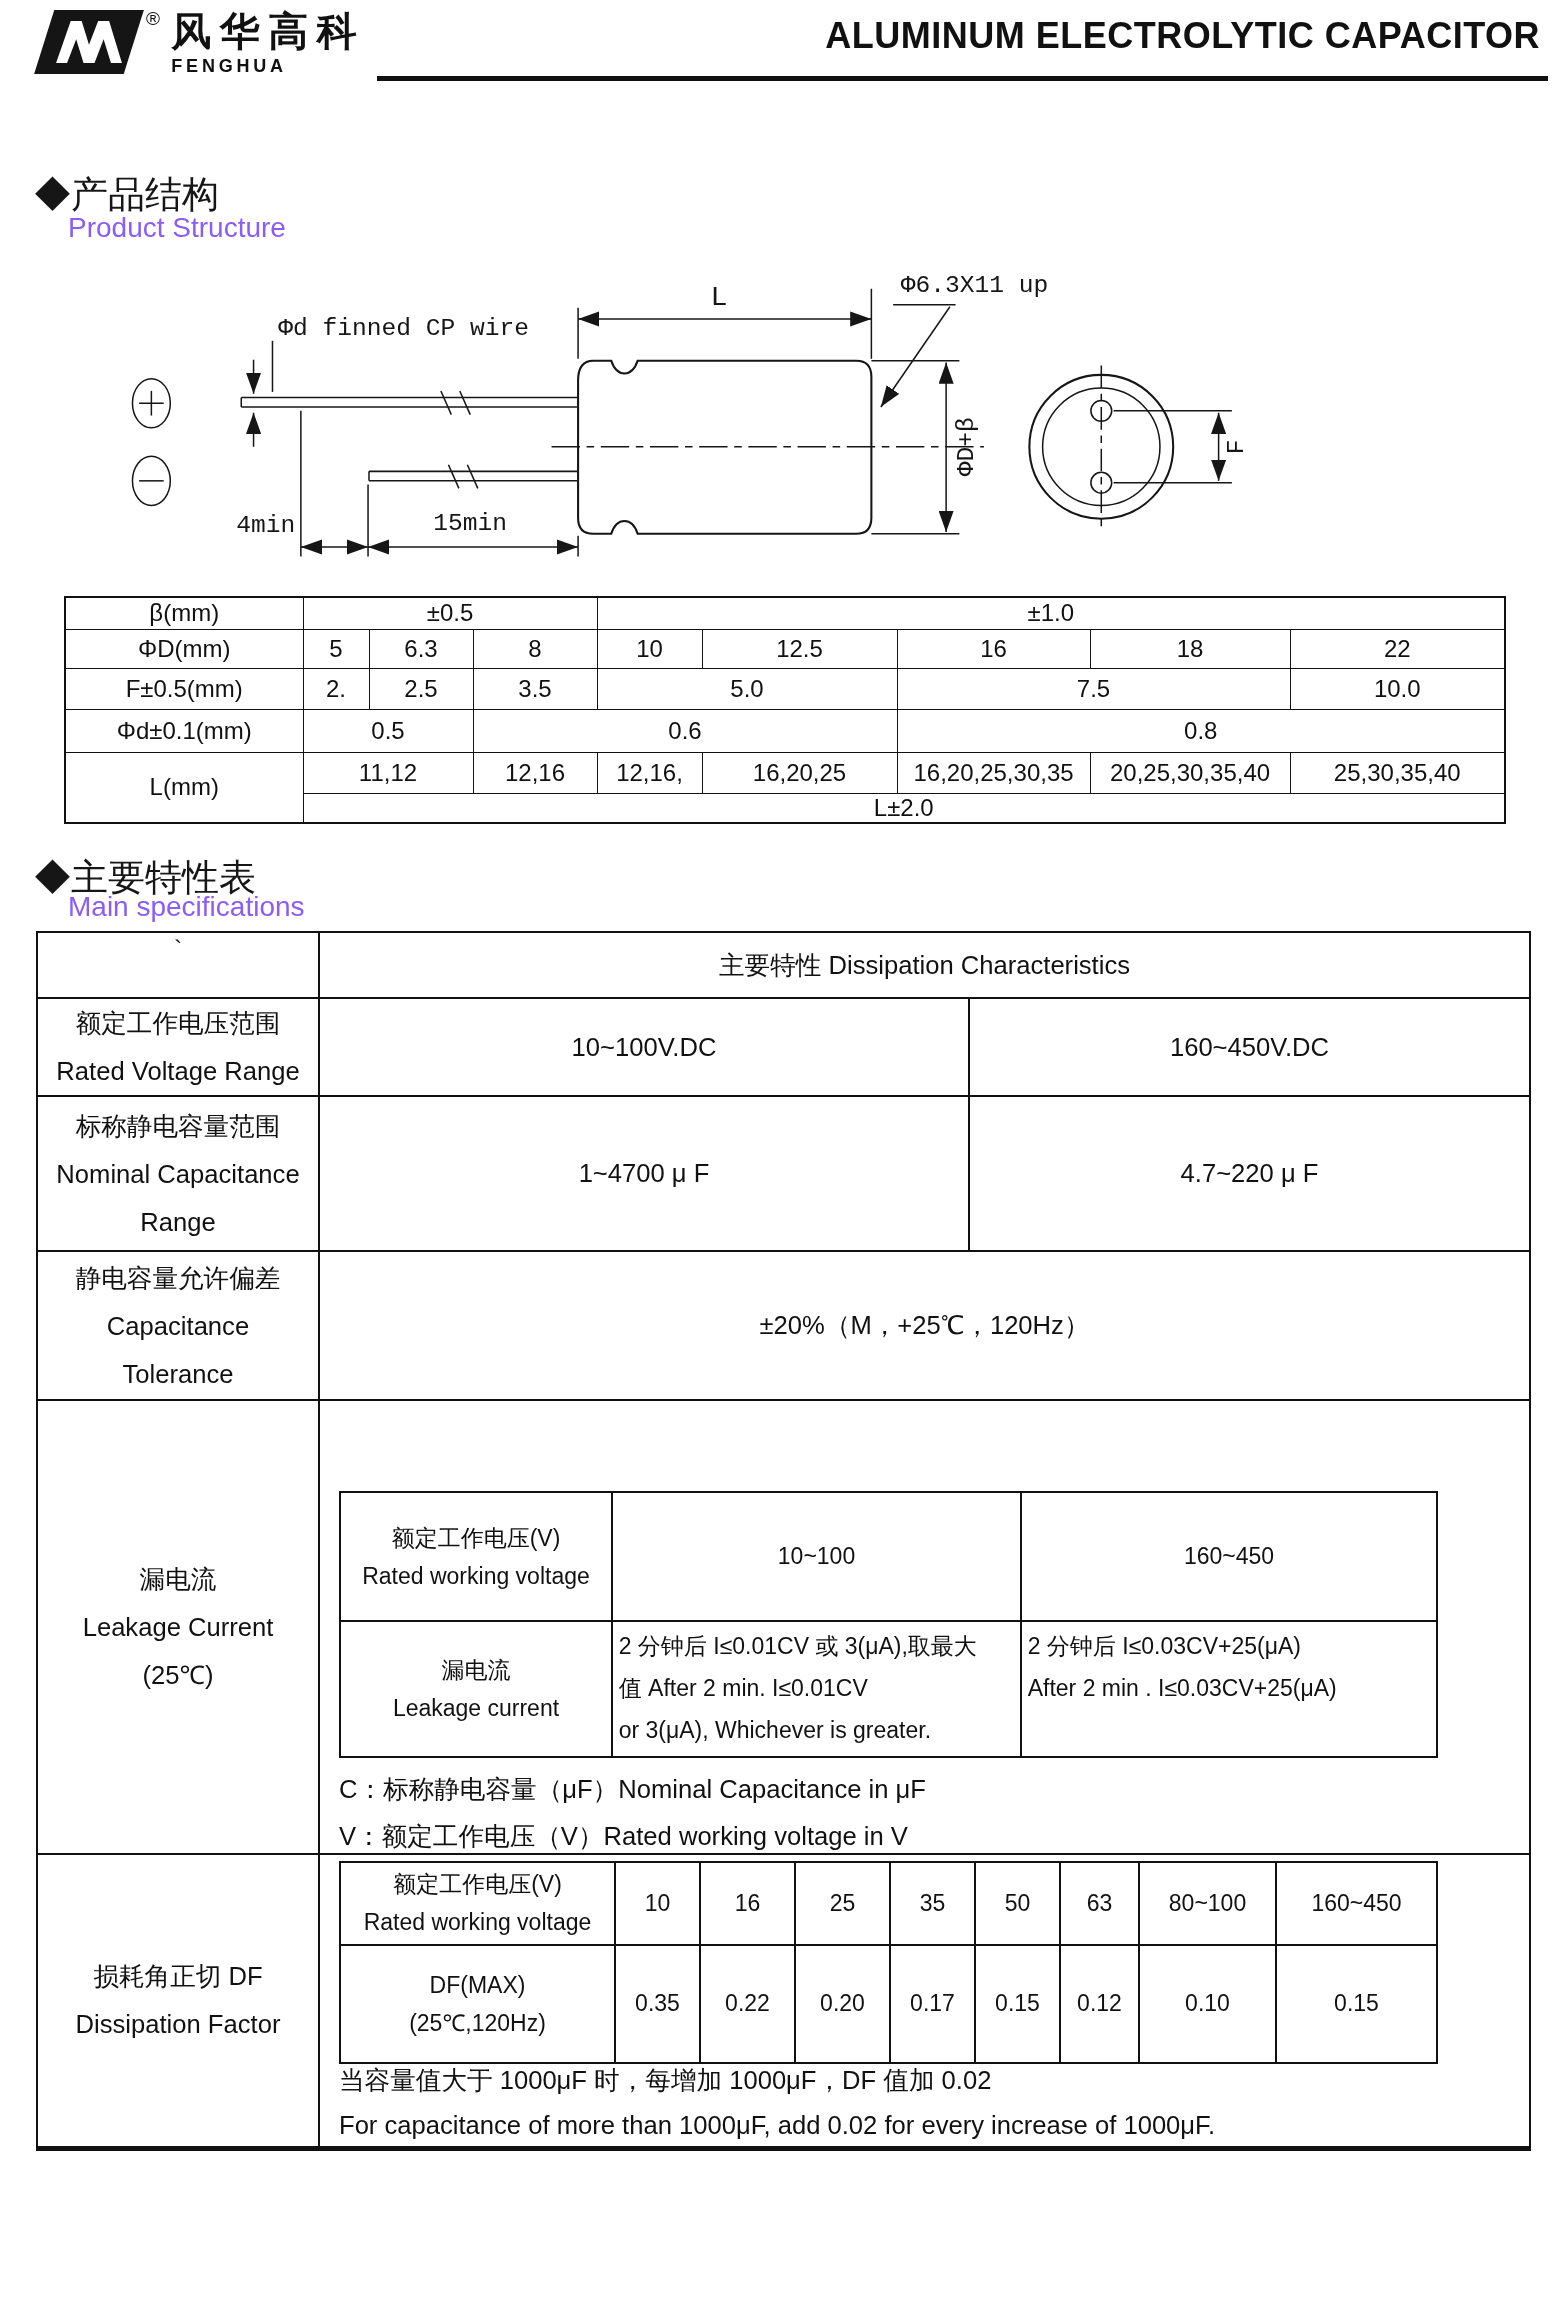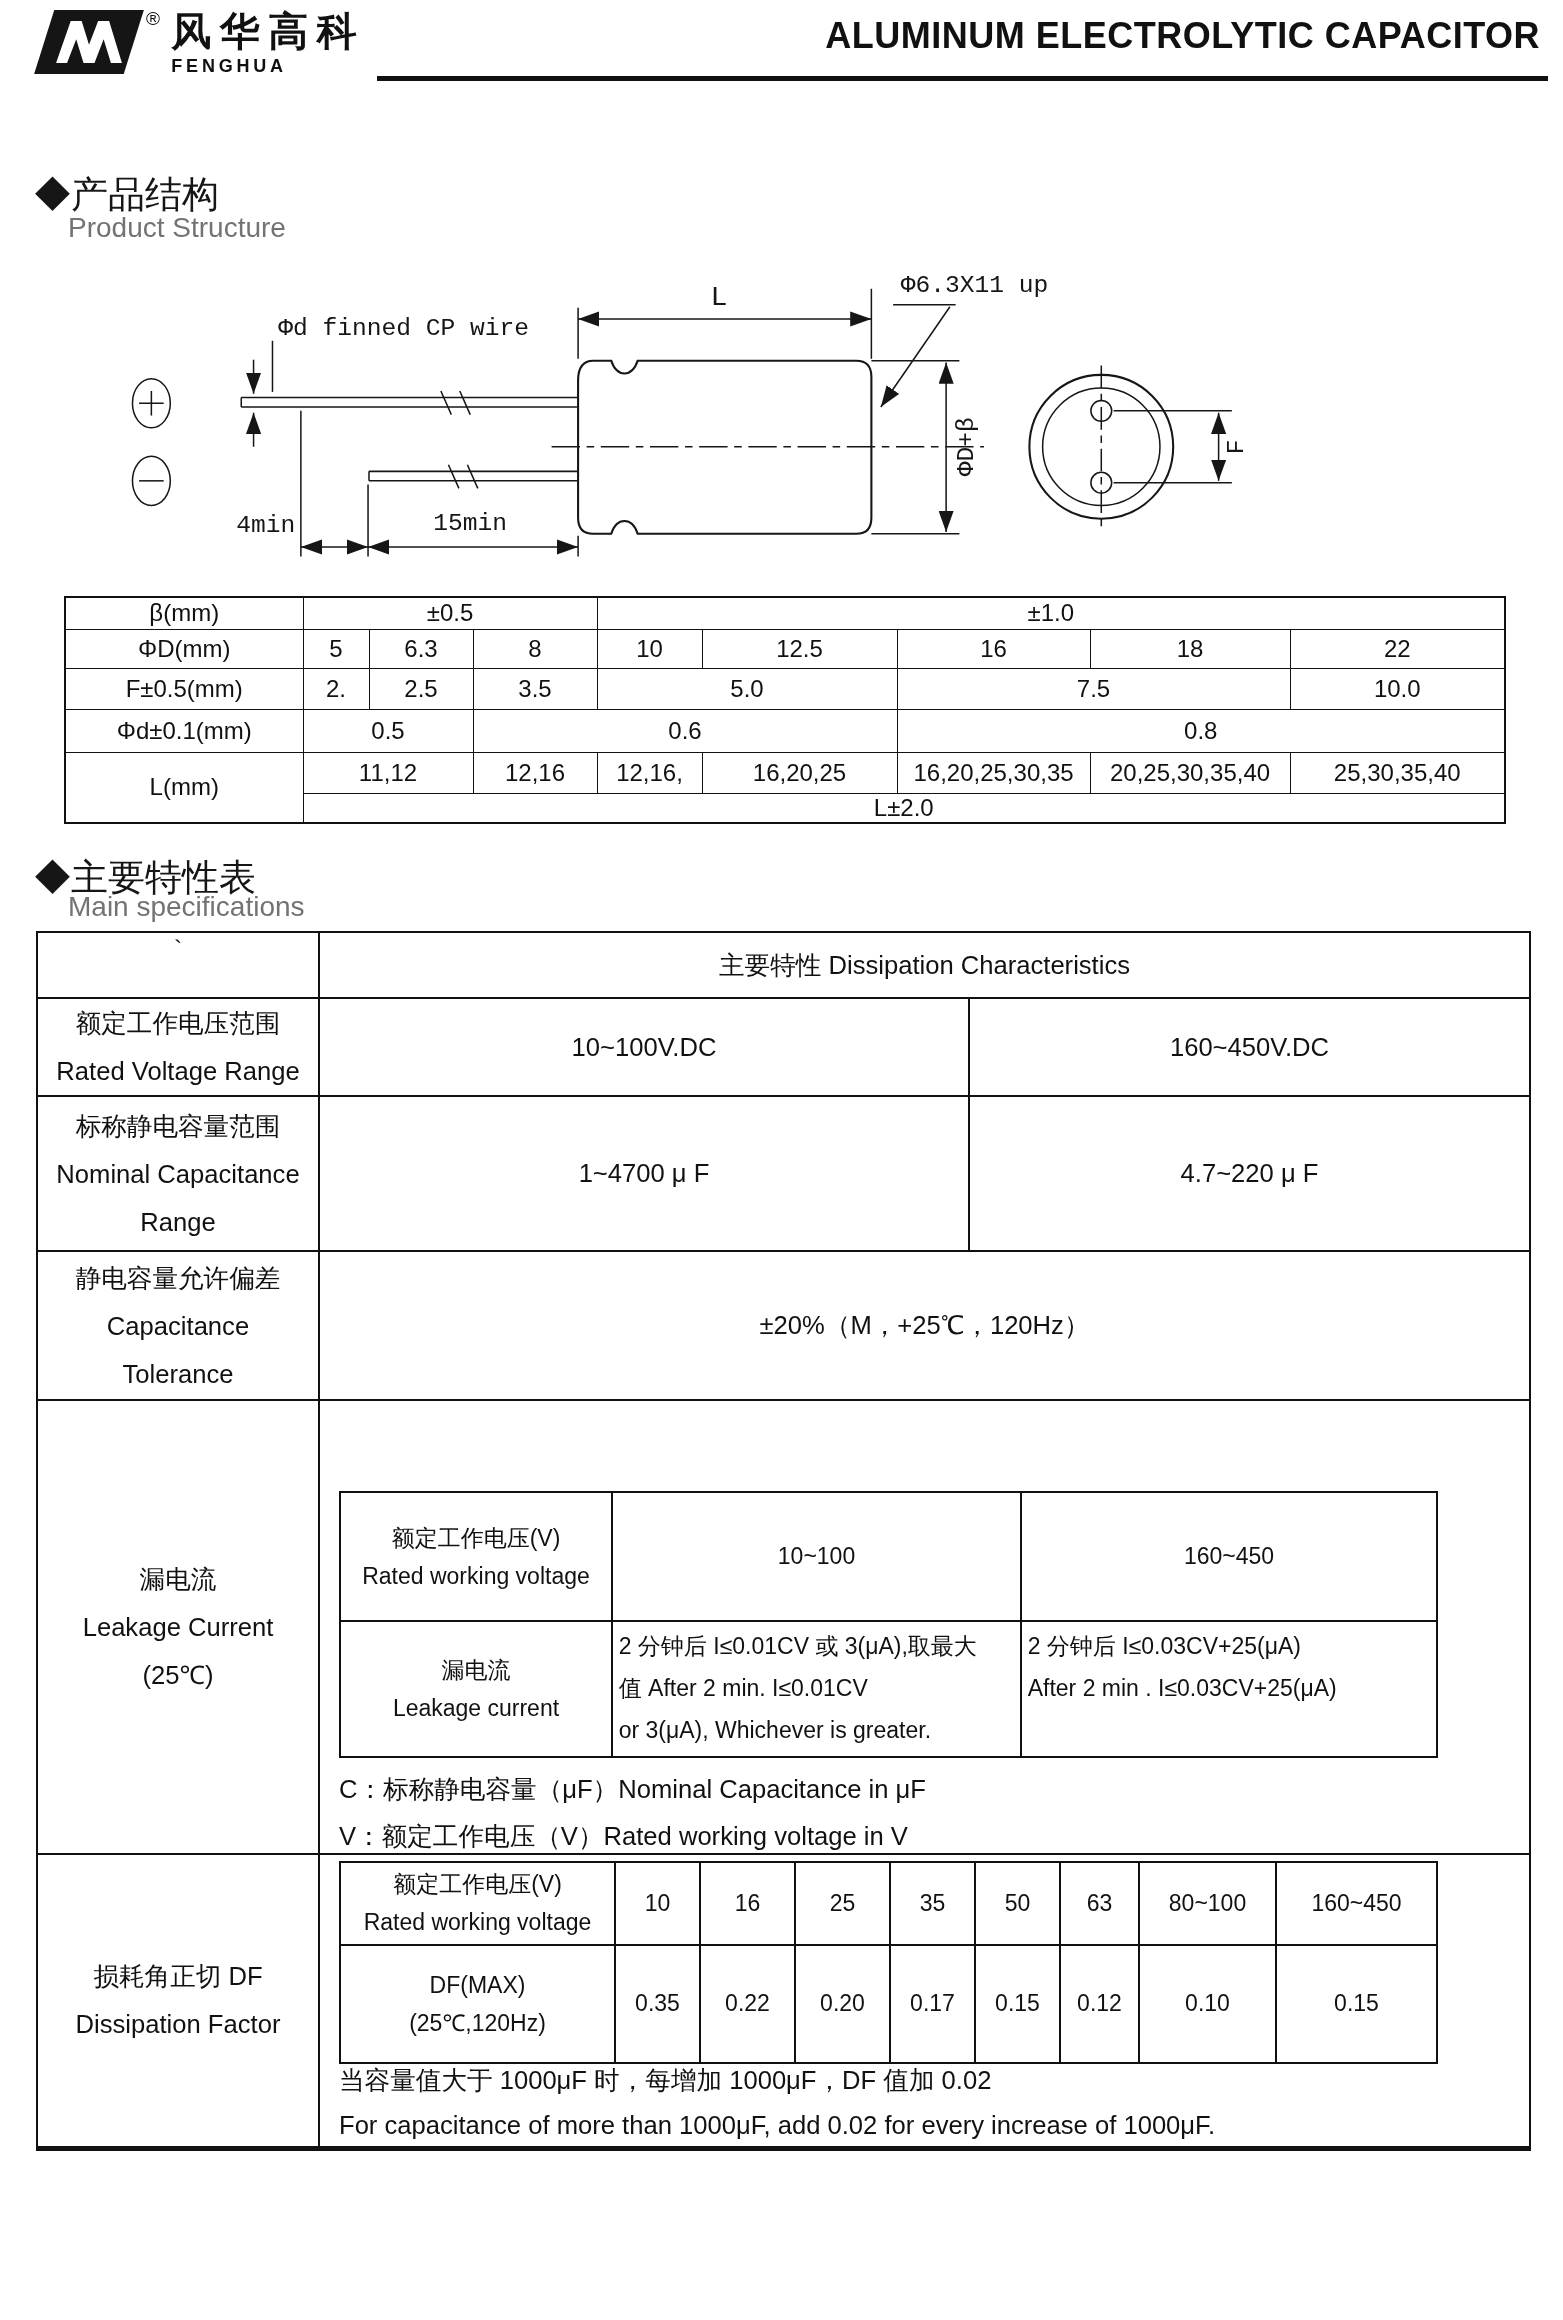--- a/index.html
+++ b/index.html
@@ -9,21 +9,21 @@
   .brand{position:absolute;left:34px;top:9.5px;display:flex;align-items:flex-start;}
   .logo-mark{width:110px;height:64px;}
   .reg{font-size:19px;margin:-1.9px 0 0 1.9px;}
   .brand-text{margin-left:11.4px;}
   .brand-cn{font-size:40px;font-weight:bold;letter-spacing:8.5px;line-height:42px;}
   .brand-en{font-size:18px;font-weight:bold;letter-spacing:3.8px;line-height:28px;}
   .doc-title{position:absolute;top:15px;right:23px;font-size:36px;font-weight:bold;letter-spacing:0.5px;}
   .title-rule{position:absolute;left:377px;right:15px;top:76px;height:4.7px;background:#111;}
   
   .sec-cn{position:absolute;left:34px;font-size:37px;color:#161616;}
-  .sec-en{position:absolute;left:68px;font-size:28px;color:#737373;}
+  .sec-en{position:absolute;left:68px;font-size:28px;color:#8b5cf6;}
   
   .drawing{position:absolute;left:0;top:0;}
   .drawing text{font-family:"Liberation Mono", monospace;font-size:26px;fill:#161616;}
   .dline{stroke:#161616;stroke-width:1.6;fill:none;}
   .dthick{stroke:#161616;stroke-width:2.2;fill:none;}
   
   table{border-collapse:collapse;table-layout:fixed;}
   .dim-table{position:absolute;left:64px;top:596px;width:1440px;border:2.8px solid #111;}
   .dim-table td{border:1.9px solid #111;text-align:center;vertical-align:middle;
                 font-size:24px;padding:0;overflow:hidden;}

